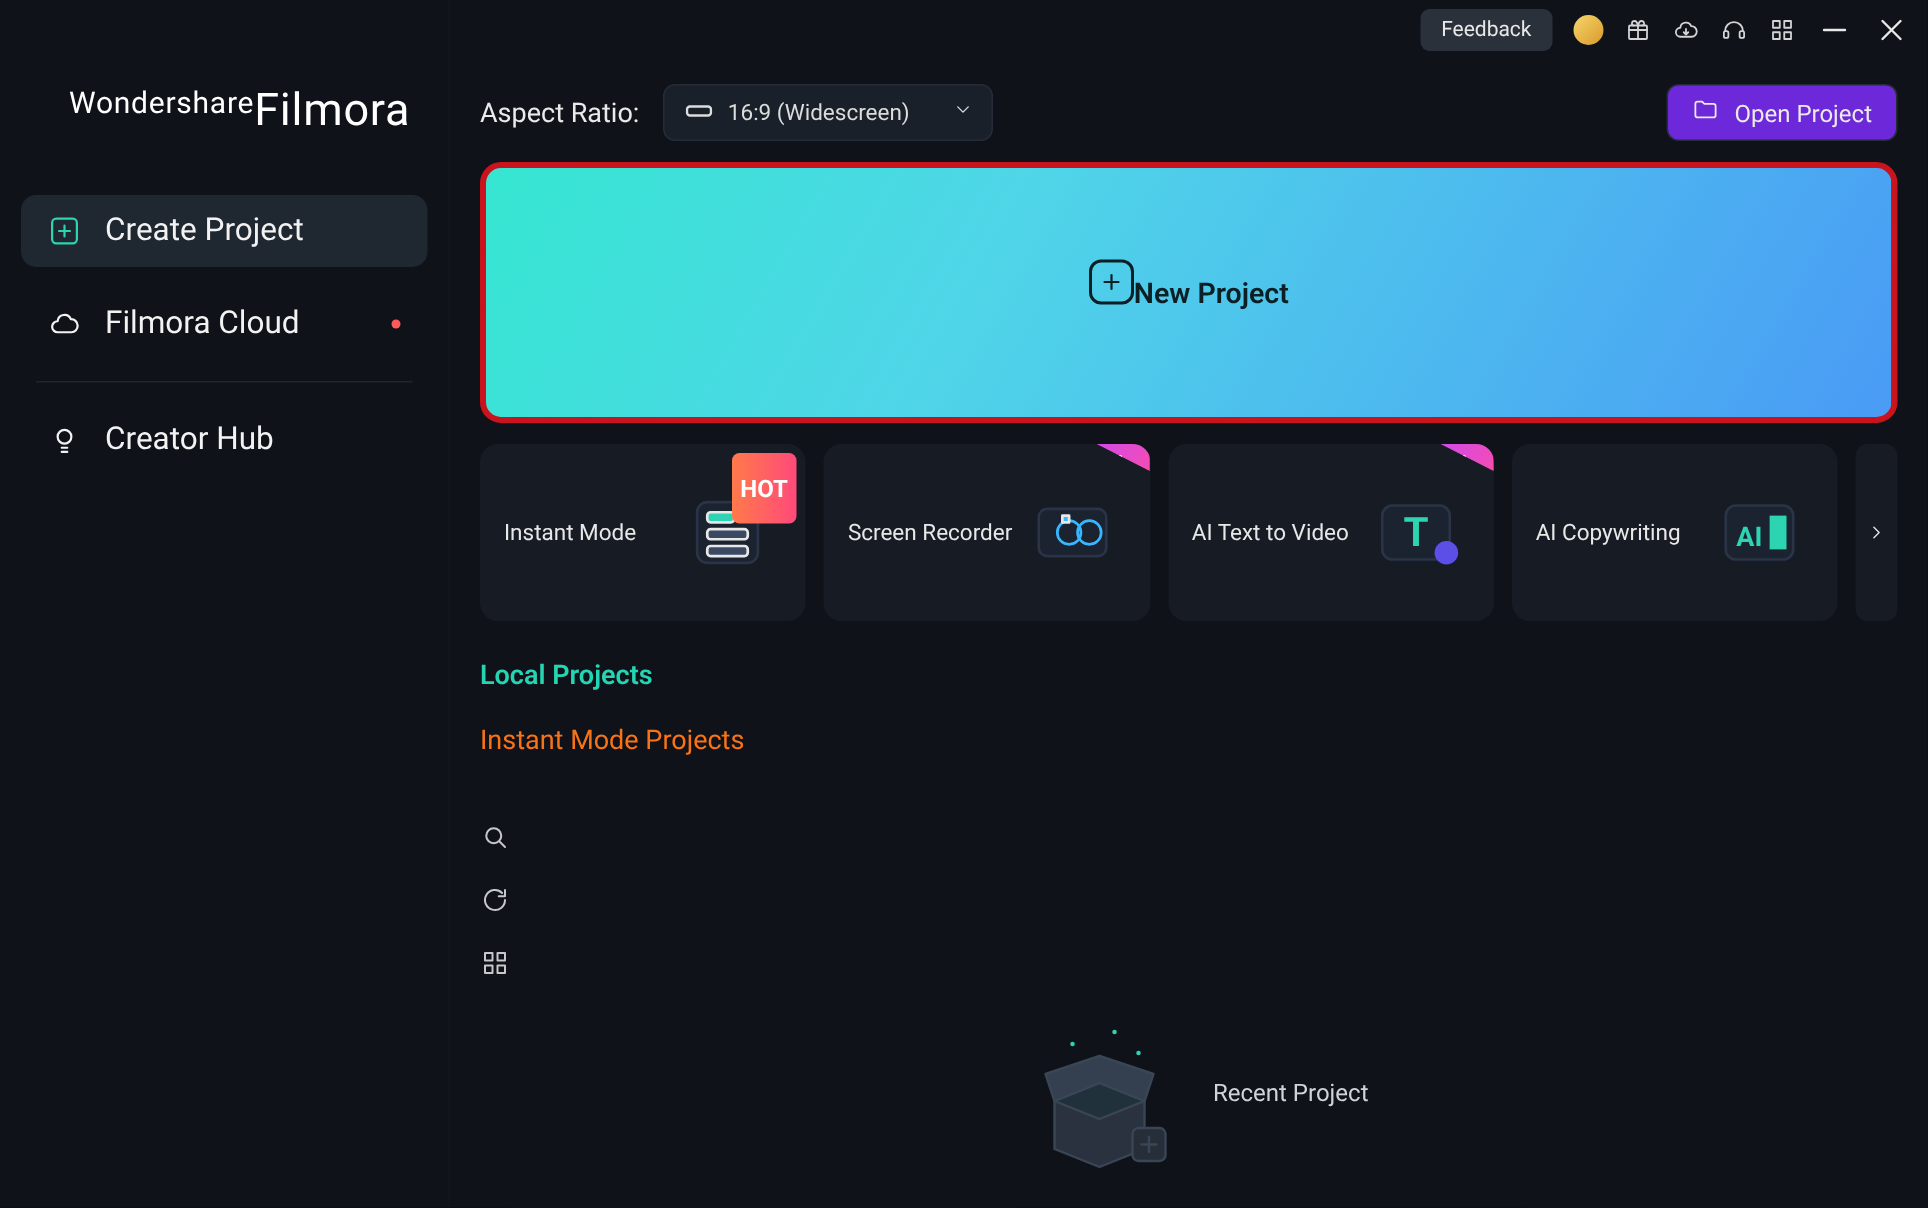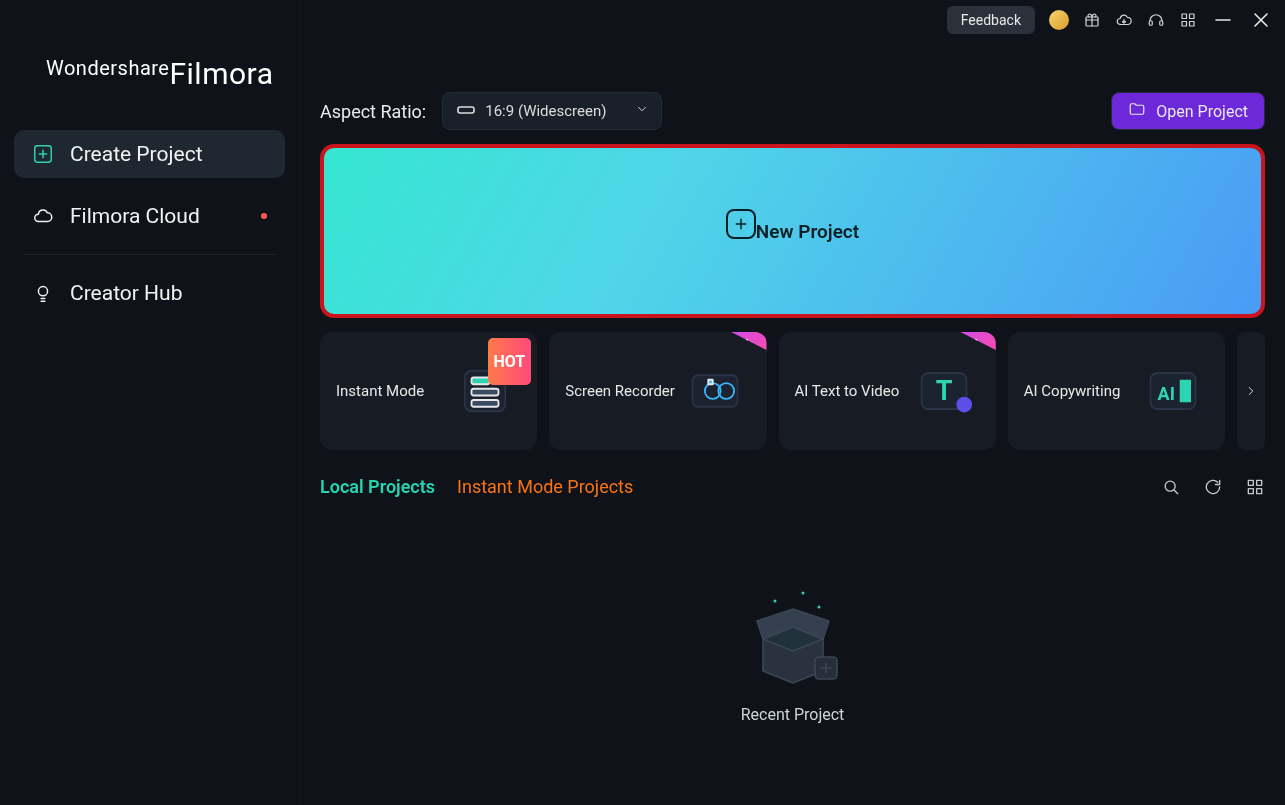--- a/index.html
+++ b/index.html
@@ -11,21 +11,21 @@
   .logo-badge { position: absolute; top: -2px; right: -2px; background: #2bd4c7; color: #003; font-size: 7px; padding: 1px 3px; border-radius: 2px; font-weight: 700; transform: rotate(12deg); }
   .logo-text { display: flex; flex-direction: row; line-height: 1.05; }
   .logo-brand { font-size: 20px; font-weight: 400; color: #fff; letter-spacing: 0.5px;}
   .logo-name  { font-size: 30px; font-weight: 400; color: #fff; letter-spacing: 0.5px;}
   .nav { margin-top: 8px; }
   .nav-item { display: flex; align-items: center; gap: 16px; height: 48px; padding: 0 18px; border-radius: 10px; font-size: 21px; color: #f2f2f2; cursor: pointer; margin-bottom: 14px; }
   .nav-item.active { background: #1f2731; }
   .nav-item .dot { width: 6px; height: 6px; background: #ff5a5a; border-radius: 50%; margin-left: auto; }
   .nav-item svg, .nav-item .nav-icon { width: 22px; height: 22px; flex-shrink: 0; }
   .nav-divider { height: 1px; background: rgba(255,255,255,0.08); margin: 0 10px 14px 10px; }
-  .main { flex: 1; display: flex; flex-direction: column; height: 100%; background: #0f1319; gap: 36px; }
+  .main { flex: 1; display: flex; flex-direction: column; height: 100%; background: #0f1319; }
   .titlebar { height: 40px; display: flex; align-items: center; justify-content: flex-end; gap: 14px; padding: 0 12px; }
   .feedback-btn { background: #2b313b; color: #e8e8e8; border: none; border-radius: 6px; padding: 6px 14px; font-size: 14px; cursor: pointer; }
   .titlebar-icon { width: 18px; height: 18px; display: flex; align-items: center; justify-content: center; cursor: pointer; opacity: 0.9; }
   .titlebar-icon svg { width: 18px; height: 18px; }
   .globe-icon { width: 20px; height: 20px; border-radius: 50%; background: linear-gradient(135deg,#f7d66b,#d89a2b); }
   .window-ctrl { width: 24px; height: 24px; display:flex; align-items:center; justify-content:center; cursor:pointer;}
   .content { padding: 16px 20px 0 20px; flex: 1; display: flex; flex-direction: column; overflow: hidden; }
   .toolbar-row { display: flex; align-items: center; gap: 16px; margin-bottom: 14px; }
   .aspect-label { font-size: 18px; color: #eaeaea; }
   .aspect-select { background: #1a2029; border: 1px solid #252c37; color: #dcdcdc; border-radius: 8px; height: 38px; padding: 0 40px 0 14px; display: flex; align-items: center; gap: 10px; font-size: 15px; cursor: pointer; position: relative; min-width: 220px; }
@@ -36,27 +36,27 @@
   .new-project .plus-box svg { width: 16px; height: 16px; }
   .new-project-label { font-size: 19px; font-weight: 600; color:#0b1f25; }
   .feature-row { display: flex; gap: 12px; margin-top: 14px; align-items: stretch; }
   .feature-card { flex: 1 1 0; min-width: 0; background: #161b24; border-radius: 12px; height: 118px; display:flex; align-items:center; position:relative; overflow:hidden; cursor:pointer; padding: 0 16px; }
   .feature-card .title { font-size: 15px; color: #e8e8e8; flex:1;}
   .feature-card .art { width: 72px; height: 72px; border-radius: 10px; display:flex; align-items:center; justify-content:center; }
   .feature-card .badge { position:absolute; top:0; right:0; font-size:11px; font-weight:700; color:#fff; padding:5px 16px 12px 16px; clip-path: polygon(40% 0, 100% 0, 100% 60%); }
   .badge.hot  { background: linear-gradient(90deg,#ff7a4a,#ff4a7a); top:6px; right:6px; border-radius:5px; padding:14px 6px; clip-path:none; font-size:16px;}
   .badge.beta { background: linear-gradient(135deg,#c24bff,#ff4ba4); }
   .feature-next { width: 28px; background:#161b24; border-radius: 8px; display:flex; align-items:center; justify-content:center; cursor:pointer; }
-  .tabs-row { display:flex; align-items:center; gap: 22px; margin-top: 26px; }
+  .tabs-row { display:flex; align-items:flex-start; gap: 22px; margin-top: 26px; flex-direction: column; }
   .tab { font-size: 18px; cursor:pointer; }
   .tab.active { color: #25d4b2; font-weight: 600; }
   .tab.inactive { color: #f97316; }
   .tabs-row .spacer { flex:1; }
   .tab-icon { width:20px; height:20px; display:flex; align-items:center; justify-content:center; cursor:pointer; opacity:0.85; }
-  .recent-area { flex:1; display:flex; flex-direction:column; align-items:center; justify-content:center; gap:16px; }
+  .recent-area { flex:1; display:flex; flex-direction:row; align-items:center; justify-content:center; gap:16px; }
   .box-illus { width: 120px; height: 110px; position:relative; }
   .box-illus svg { width: 120px; height: 110px; }
   .recent-label { font-size: 16px; color: #cfd3da; }
   svg { stroke: currentColor; fill: none; stroke-width: 1.6; stroke-linecap: round; stroke-linejoin: round; }
 </style>
 </head>
 <body>
 
 <aside class="sidebar">
   <div class="logo-row">

